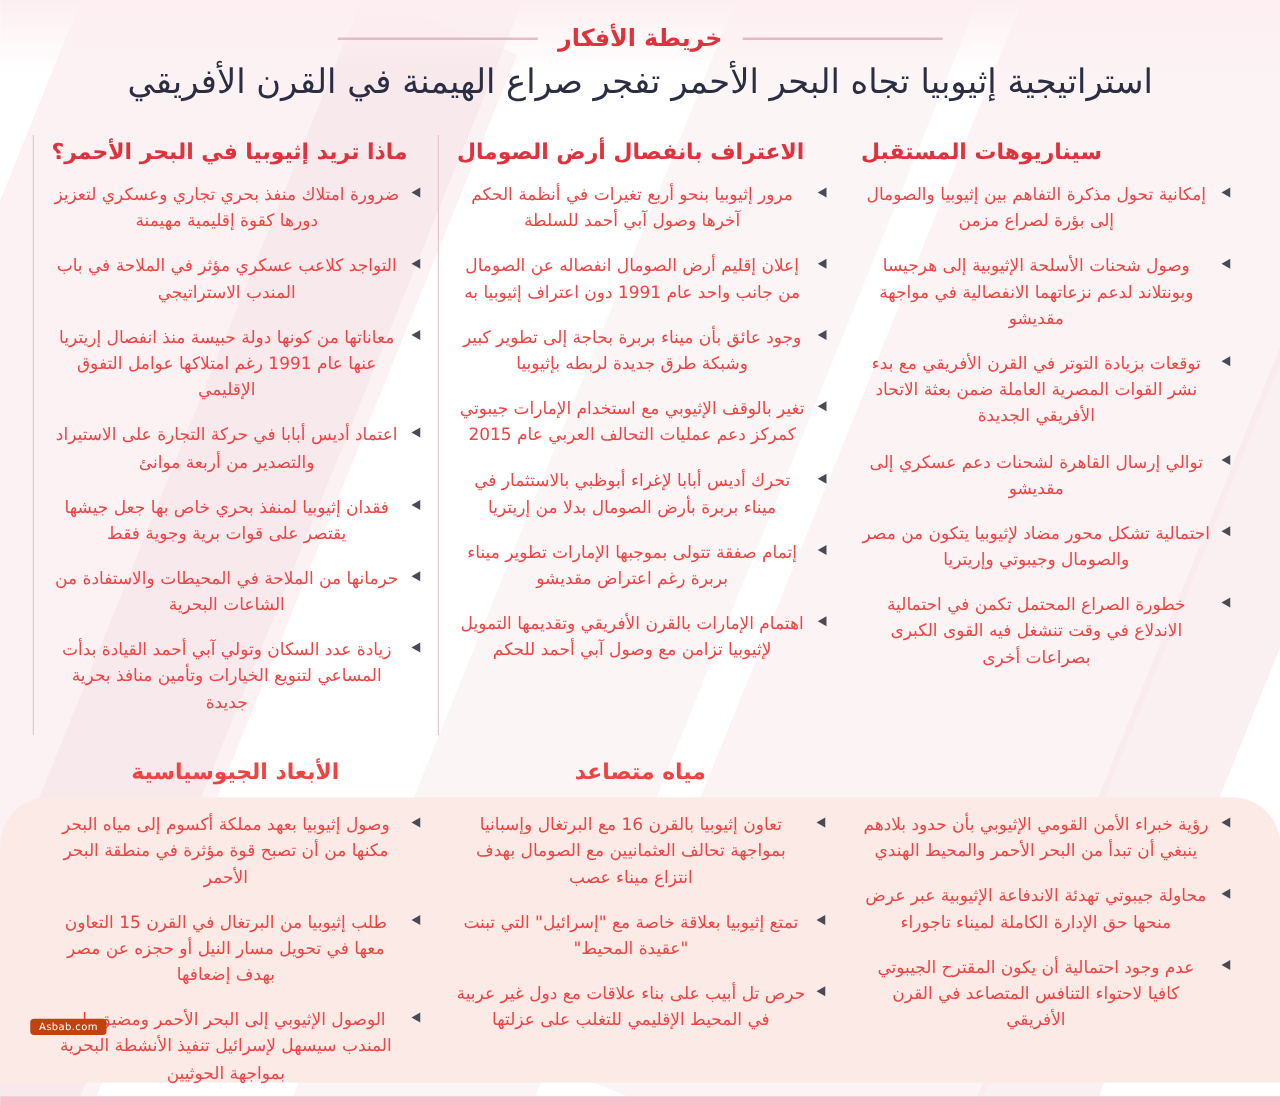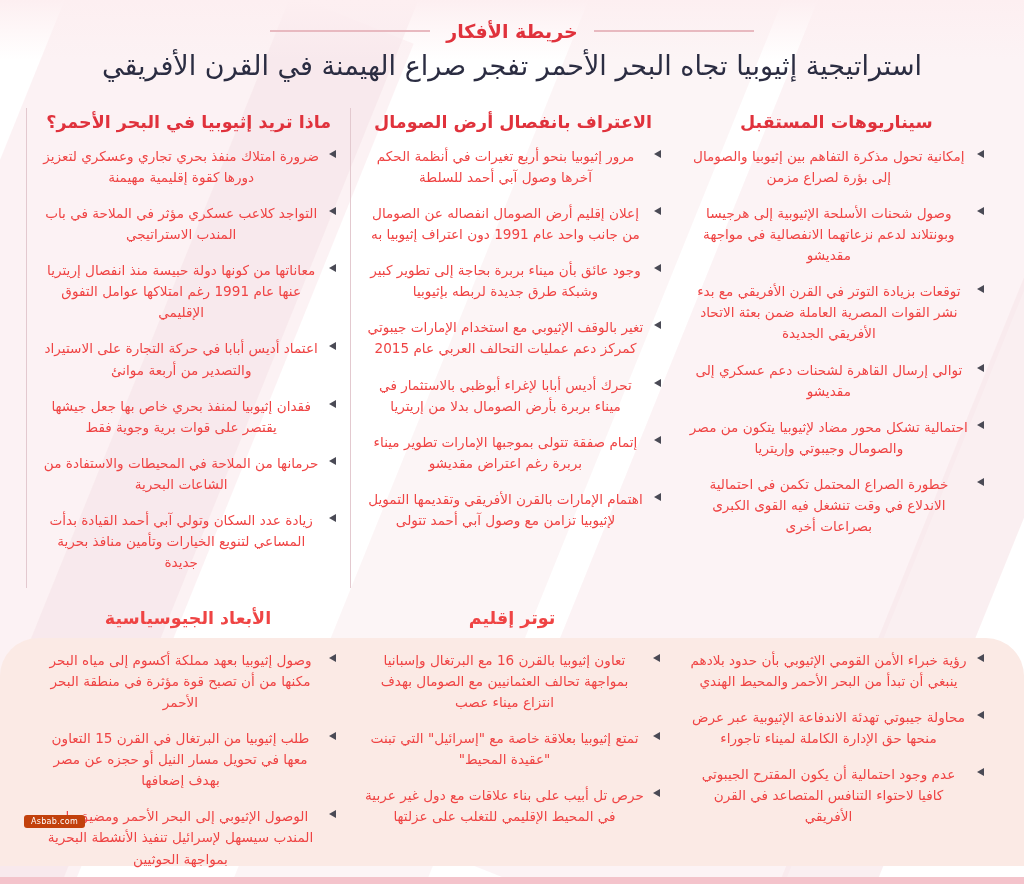--- a/index.html
+++ b/index.html
@@ -32,21 +32,21 @@
   
   .main-title{position:absolute;top:48px;left:40px;right:40px;
       text-align:center;color:#2b2d42;font-size:27px;font-weight:normal;
       line-height:1.3;}
   
   .top-grid{position:absolute;top:108px;left:26px;right:26px;
       display:flex;flex-direction:row;}
   .col{flex:1 1 0;padding:0 14px;position:relative;}
   .col + .col{border-left:1px solid #e3c9cf;}
   .col-head{color:#e0323c;font-size:17.5px;font-weight:bold;
-      text-align:center;margin:4px 0 14px 0;}
+      text-align:left;margin:4px 0 14px 0;}
   ul.items{list-style:none;margin:0;padding:0;}
   ul.items li{
       position:relative;padding-right:15px;margin-bottom:15px;
       color:#ef4444;font-size:13.6px;line-height:1.55;text-align:center;
   }
   ul.items li .bullet{
       position:absolute;right:0;top:4px;
       width:0;height:0;border-top:4.5px solid transparent;
       border-bottom:4.5px solid transparent;border-right:7px solid #4a4a55;
   }
@@ -106,21 +106,21 @@
 
     <div class="col">
       <div class="col-head">الاعتراف بانفصال أرض الصومال</div>
       <ul class="items">
         <li><span class="bullet"></span><span>مرور إثيوبيا بنحو أربع تغيرات في أنظمة الحكم آخرها وصول آبي أحمد للسلطة</span></li>
         <li><span class="bullet"></span><span>إعلان إقليم أرض الصومال انفصاله عن الصومال من جانب واحد عام 1991 دون اعتراف إثيوبيا به</span></li>
         <li><span class="bullet"></span><span>وجود عائق بأن ميناء بربرة بحاجة إلى تطوير كبير وشبكة طرق جديدة لربطه بإثيوبيا</span></li>
         <li><span class="bullet"></span><span>تغير بالوقف الإثيوبي مع استخدام الإمارات جيبوتي كمركز دعم عمليات التحالف العربي عام 2015</span></li>
         <li><span class="bullet"></span><span>تحرك أديس أبابا لإغراء أبوظبي بالاستثمار في ميناء بربرة بأرض الصومال بدلا من إريتريا</span></li>
         <li><span class="bullet"></span><span>إتمام صفقة تتولى بموجبها الإمارات تطوير ميناء بربرة رغم اعتراض مقديشو</span></li>
-        <li><span class="bullet"></span><span>اهتمام الإمارات بالقرن الأفريقي وتقديمها التمويل لإثيوبيا تزامن مع وصول آبي أحمد تتولى</span></li>
+        <li><span class="bullet"></span><span>اهتمام الإمارات بالقرن الأفريقي وتقديمها التمويل لإثيوبيا تزامن مع وصول آبي أحمد للحكم</span></li>
       </ul>
     </div>
 
     <div class="col">
       <div class="col-head">ماذا تريد إثيوبيا في البحر الأحمر؟</div>
       <ul class="items">
         <li><span class="bullet"></span><span>ضرورة امتلاك منفذ بحري تجاري وعسكري لتعزيز دورها كقوة إقليمية مهيمنة</span></li>
         <li><span class="bullet"></span><span>التواجد كلاعب عسكري مؤثر في الملاحة في باب المندب الاستراتيجي</span></li>
         <li><span class="bullet"></span><span>معاناتها من كونها دولة حبيسة منذ انفصال إريتريا عنها عام 1991 رغم امتلاكها عوامل التفوق الإقليمي</span></li>
         <li><span class="bullet"></span><span>اعتماد أديس أبابا في حركة التجارة على الاستيراد والتصدير من أربعة موانئ</span></li>
@@ -140,21 +140,21 @@
       <div class="bcol">
         <div class="bcol-head"></div>
         <ul class="items">
           <li><span class="bullet"></span><span>رؤية خبراء الأمن القومي الإثيوبي بأن حدود بلادهم ينبغي أن تبدأ من البحر الأحمر والمحيط الهندي</span></li>
           <li><span class="bullet"></span><span>محاولة جيبوتي تهدئة الاندفاعة الإثيوبية عبر عرض منحها حق الإدارة الكاملة لميناء تاجوراء</span></li>
           <li><span class="bullet"></span><span>عدم وجود احتمالية أن يكون المقترح الجيبوتي كافيا لاحتواء التنافس المتصاعد في القرن الأفريقي</span></li>
         </ul>
       </div>
 
       <div class="bcol">
-        <div class="bcol-head">توتر إقليم</div>
+        <div class="bcol-head">مياه متصاعد</div>
         <ul class="items">
           <li><span class="bullet"></span><span>تعاون إثيوبيا بالقرن 16 مع البرتغال وإسبانيا بمواجهة تحالف العثمانيين مع الصومال بهدف انتزاع ميناء عصب</span></li>
           <li><span class="bullet"></span><span>تمتع إثيوبيا بعلاقة خاصة مع "إسرائيل" التي تبنت "عقيدة المحيط"</span></li>
           <li><span class="bullet"></span><span>حرص تل أبيب على بناء علاقات مع دول غير عربية في المحيط الإقليمي للتغلب على عزلتها</span></li>
         </ul>
       </div>
 
       <div class="bcol">
         <div class="bcol-head">الأبعاد الجيوسياسية</div>
         <ul class="items">

